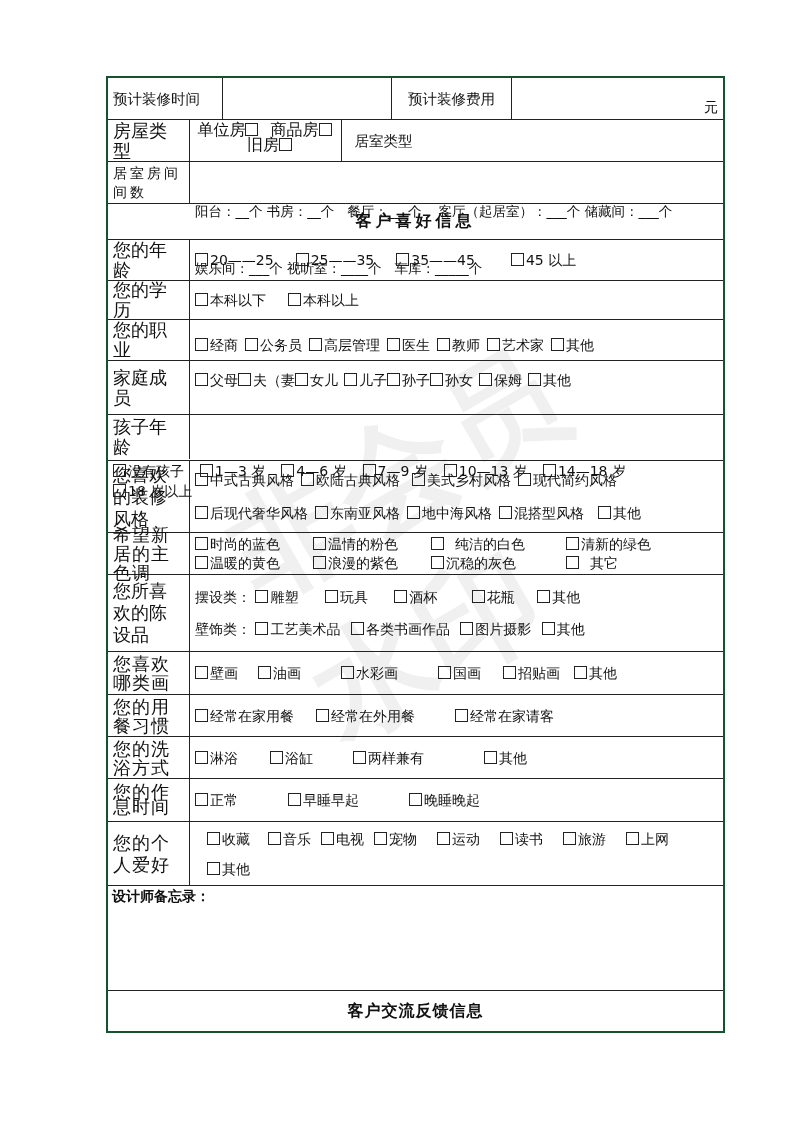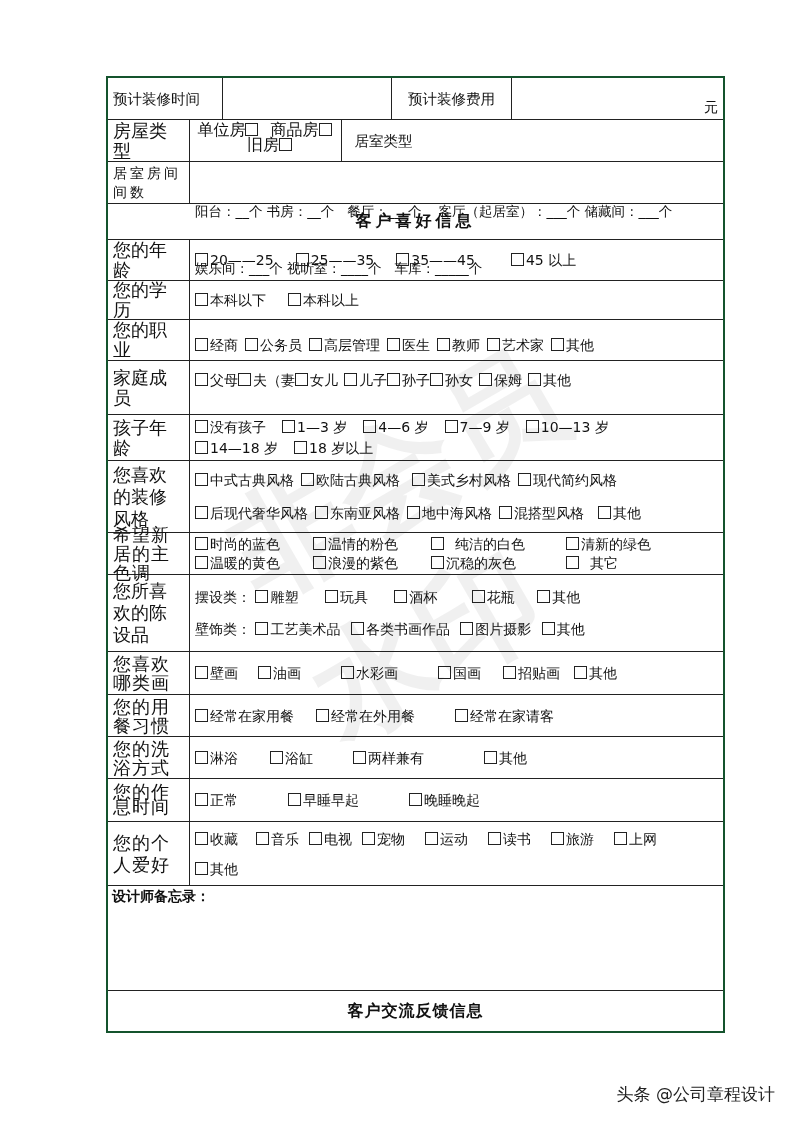--- a/index.html
+++ b/index.html
@@ -97,21 +97,21 @@
         <span class="opt" style="margin-right:0;"><span class="box"></span><span>夫（妻</span></span>
         <span class="opt" style="margin-right:6px;"><span class="box"></span><span>女儿</span></span>
         <span class="opt" style="margin-right:0;"><span class="box"></span><span>儿子</span></span>
         <span class="opt" style="margin-right:0;"><span class="box"></span><span>孙子</span></span>
         <span class="opt" style="margin-right:6px;"><span class="box"></span><span>孙女</span></span>
         <span class="opt" style="margin-right:6px;"><span class="box"></span><span>保姆</span></span>
         <span class="opt"><span class="box"></span><span>其他</span></span>
       </div>
     </div>
 
-    <div class="row" style="height:46px;">
+    <div class="row" style="height:46px;flex-direction:column;">
       <div class="cell label">孩子年龄</div>
       <div class="cell content" style="line-height:20px;">
         <span class="opt" style="margin-right:16px;"><span class="box"></span><span>没有孩子</span></span>
         <span class="opt" style="margin-right:16px;"><span class="box"></span><span>1—3 岁</span></span>
         <span class="opt" style="margin-right:16px;"><span class="box"></span><span>4—6 岁</span></span>
         <span class="opt" style="margin-right:16px;"><span class="box"></span><span>7—9 岁</span></span>
         <span class="opt" style="margin-right:16px;"><span class="box"></span><span>10—13 岁</span></span>
         <span class="opt" style="margin-right:16px;"><span class="box"></span><span>14—18 岁</span></span>
         <span class="opt"><span class="box"></span><span>18 岁以上</span></span>
       </div>
@@ -200,21 +200,21 @@
 
     <div class="row" style="height:43px;">
       <div class="cell label" style="line-height:15px;letter-spacing:1px;font-family:Liberation Serif, serif;">您的作息时间</div>
       <div class="cell content">
         <span class="opt" style="margin-right:50px;"><span class="box"></span><span>正常</span></span>
         <span class="opt" style="margin-right:50px;text-align:center;"><span class="box"></span><span>早睡早起</span></span>
         <span class="opt"><span class="box"></span><span>晚睡晚起</span></span>
       </div>
     </div>
 
-    <div class="row" style="height:64px;">
+    <div class="row" style="height:64px;gap:12px;">
       <div class="cell label" style="line-height:22px;letter-spacing:1px;">您的个人爱好</div>
       <div class="cell content" style="line-height:30px;align-items:center;">
         <span class="opt" style="margin-right:18px;"><span class="box"></span><span>收藏</span></span>
         <span class="opt" style="margin-right:10px;"><span class="box"></span><span>音乐</span></span>
         <span class="opt" style="margin-right:10px;"><span class="box"></span><span>电视</span></span>
         <span class="opt" style="margin-right:20px;"><span class="box"></span><span>宠物</span></span>
         <span class="opt" style="margin-right:20px;"><span class="box"></span><span>运动</span></span>
         <span class="opt" style="margin-right:20px;"><span class="box"></span><span>读书</span></span>
         <span class="opt" style="margin-right:20px;"><span class="box"></span><span>旅游</span></span>
         <span class="opt" style="margin-right:14px;"><span class="box"></span><span>上网</span></span>
@@ -226,14 +226,13 @@
       <div class="cell" style="flex:1;font-weight:bold;font-size:14px;line-height:18px;padding:1px 4px;">
         <span>设计师备忘录：</span>
       </div>
     </div>
 
     <div class="row section" style="height:40px;letter-spacing:1px;">
       <span>客户交流反馈信息</span>
     </div>
   </div>
 
-  <div class="footer">头条 @公司章程设计</div>
 </div>
 
 </body></html>

